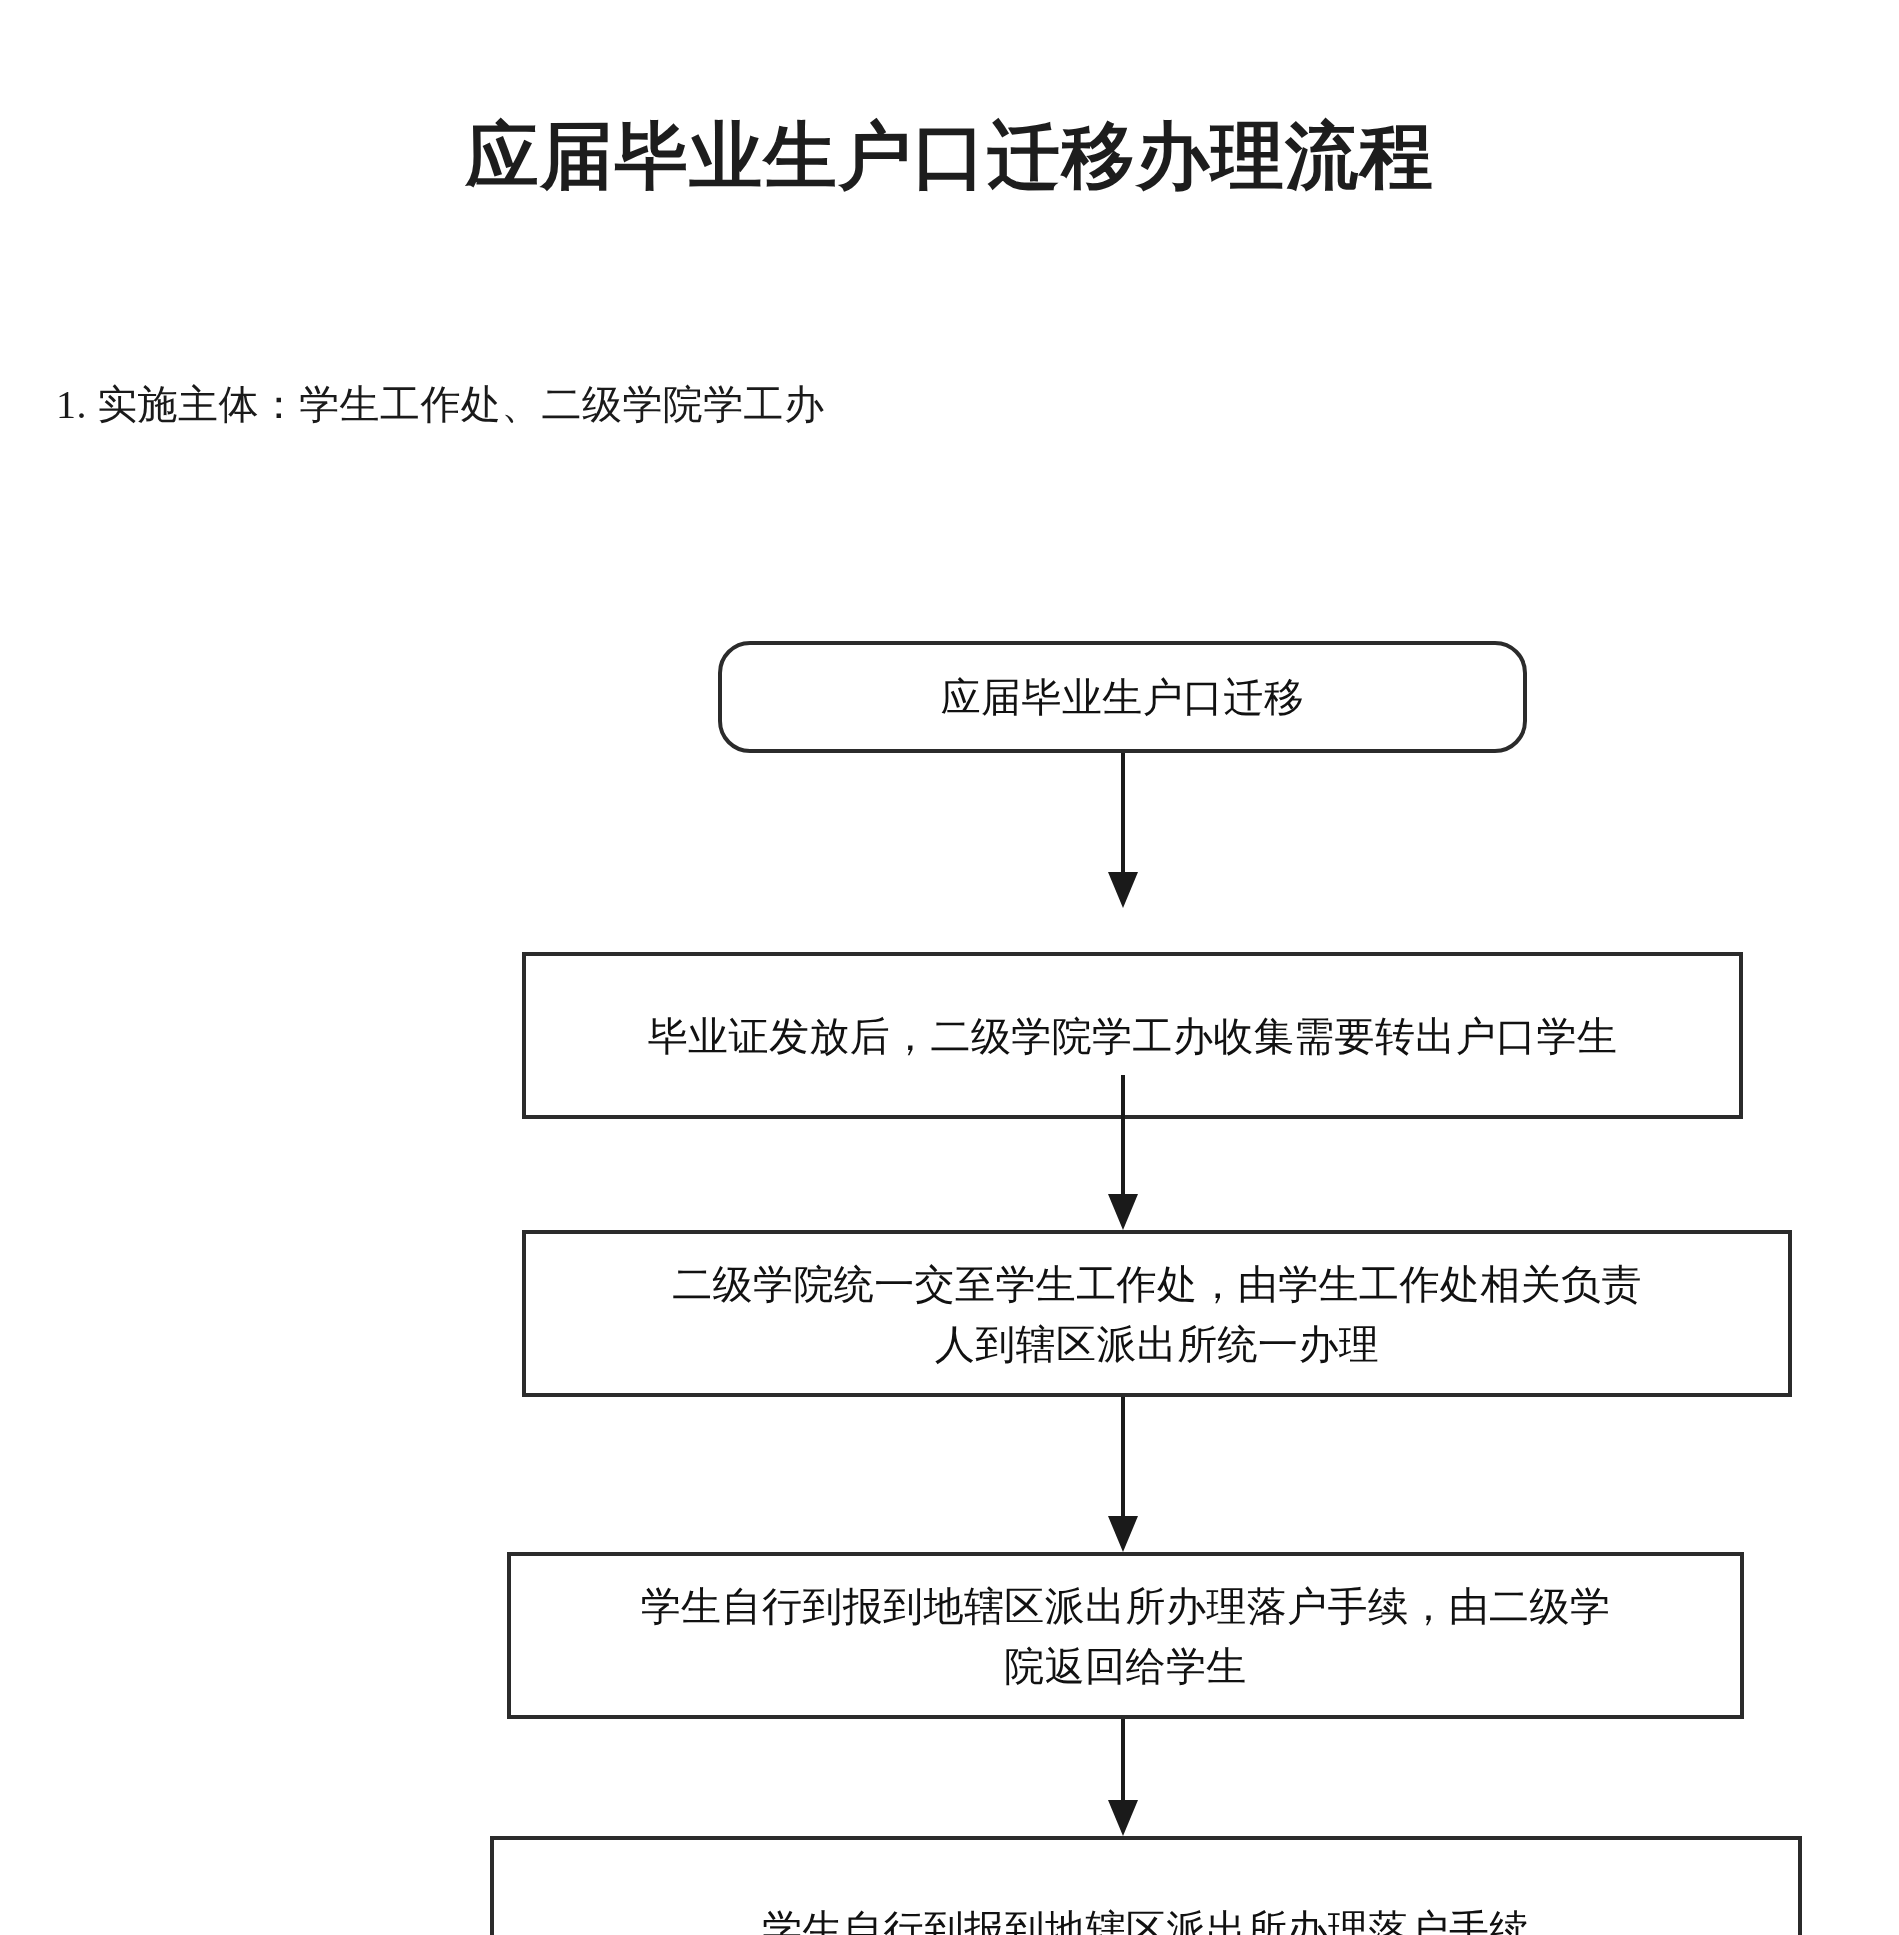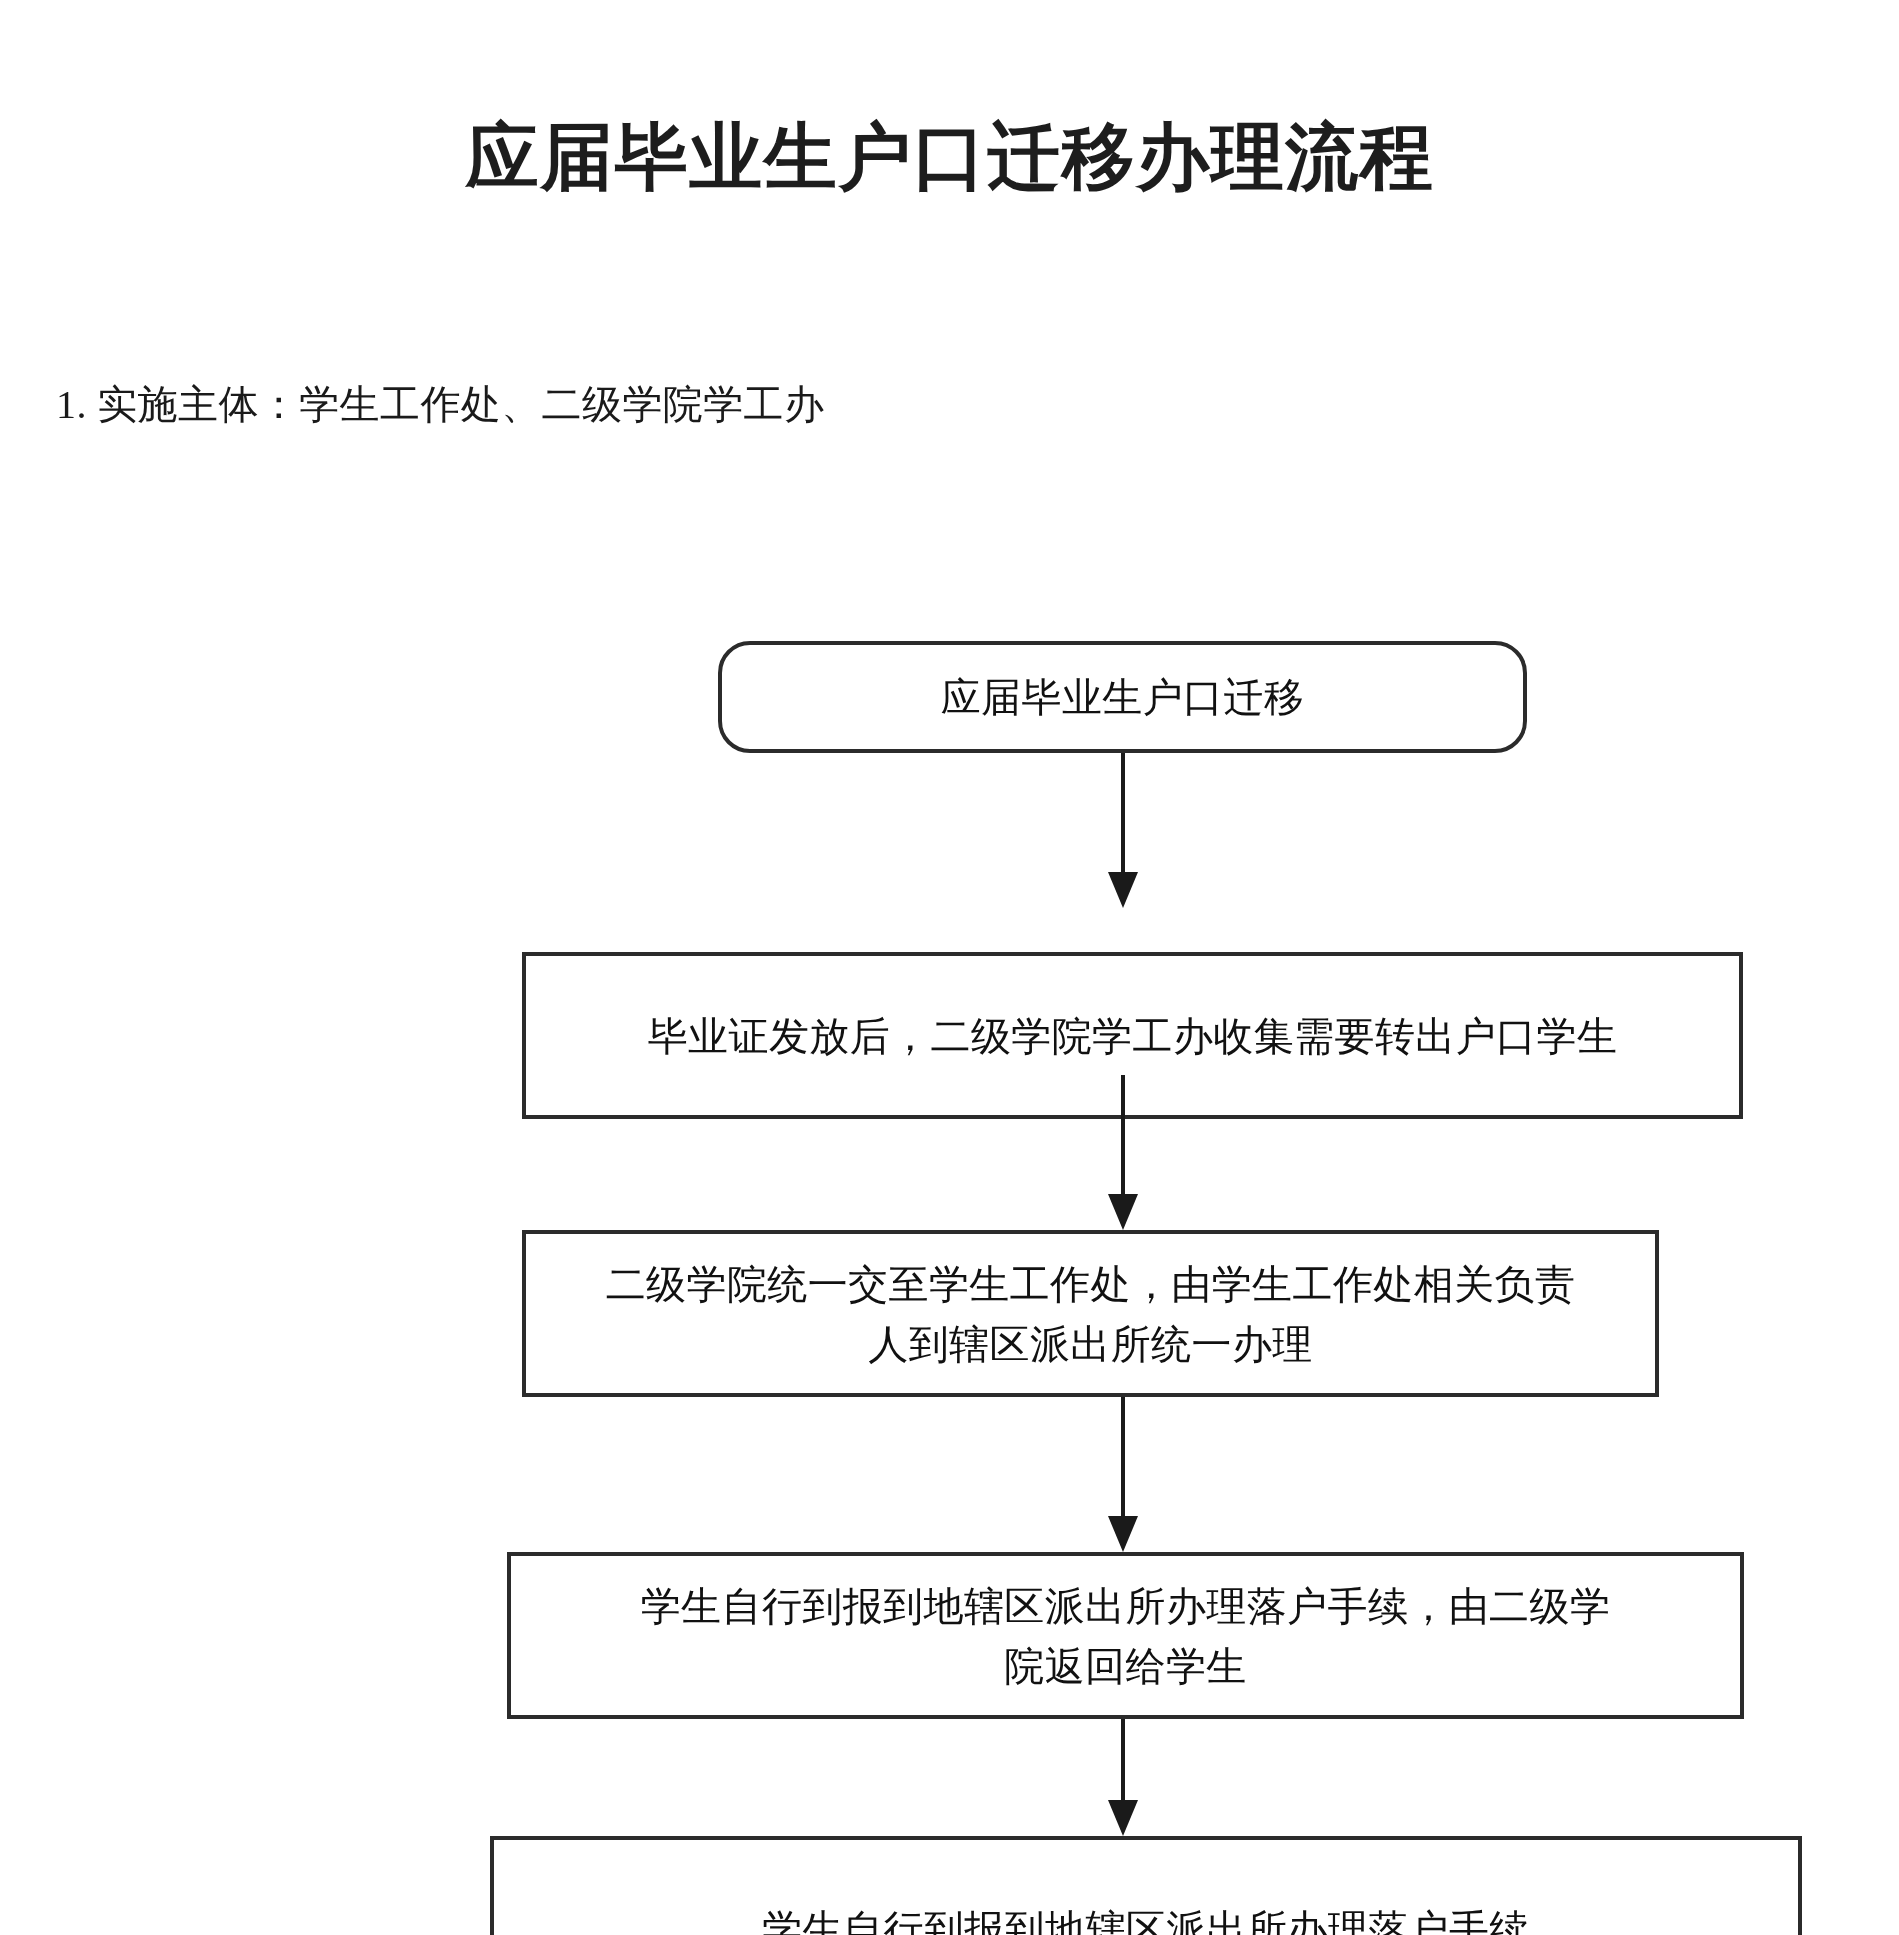--- a/index.html
+++ b/index.html
@@ -21,21 +21,21 @@
     position: absolute;
     left: 0;
     top: 116px;
     width: 1900px;
     text-align: center;
     font-size: 73px;
     font-weight: 700;
     letter-spacing: 1.5px;
     line-height: 1.12;
     color: #1d1d1d;
-    font-family: Liberation Sans, sans-serif;
+    font-family: Liberation Serif, serif;
   }
 
   
   .notes {
     position: absolute;
     left: 56px;
     top: 377px;
     width: 1394px;
   }
   .note-line {
@@ -118,21 +118,21 @@
 
   <div class="node" style="left:522px; top:908px; width:1221px; height:167px;margin-top:44px;">
     <div class="node-text"><span>毕业证发放后，二级学院学工办收集需要转出户口学生</span><br></div>
   </div>
 
   <div class="arrow" style="left:1123px; top:1075px; height:155px;">
     <div class="shaft" style="height:119px;"></div>
     <div class="head" style="top:119px;"></div>
   </div>
 
-  <div class="node" style="left:522px; top:1230px; width:1137px; height:167px;">
+  <div class="node" style="left:522px; top:1230px; width:1270px; height:167px;">
     <div class="node-text"><span>二级学院统一交至学生工作处，由学生工作处相关负责</span><br><span>人到辖区派出所统一办理</span></div>
   </div>
 
   <div class="arrow" style="left:1123px; top:1397px; height:155px;">
     <div class="shaft" style="height:119px;"></div>
     <div class="head" style="top:119px;"></div>
   </div>
 
   <div class="node" style="left:507px; top:1552px; width:1237px; height:167px;">
     <div class="node-text"><span>学生自行到报到地辖区派出所办理落户手续，由二级学</span><br><span>院返回给学生</span></div>

